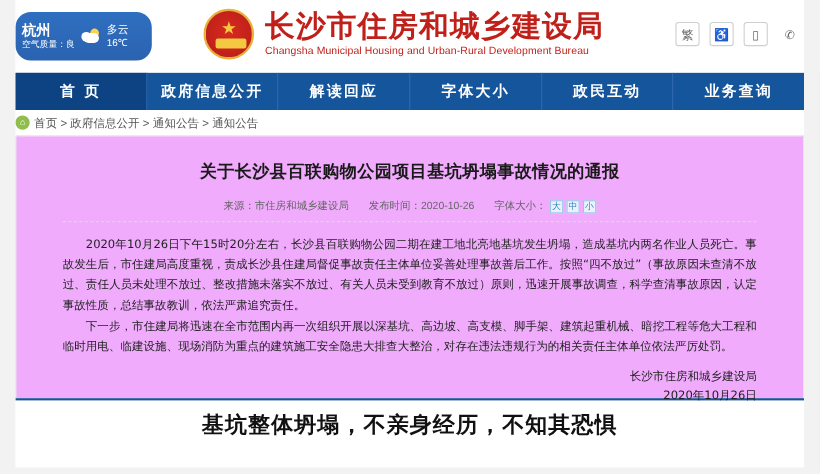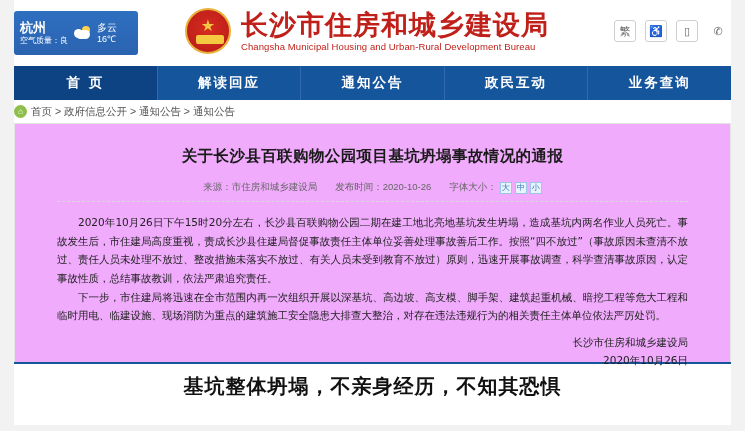--- a/index.html
+++ b/index.html
@@ -16,21 +16,21 @@
     height: 66px;
     background: #ffffff;
     display: flex;
     align-items: center;
     padding: 0 14px;
     position: relative;
   }
   .weather {
     width: 124px; height: 44px;
     background: linear-gradient(180deg,#2f6fc0,#2a63b0);
-    border-radius: 3px;
+    border-radius: 14px;
     display: flex; align-items: center;
     color: #fff; font-size: 9px;
     padding: 0 6px;
     position: relative;
   }
   .weather-city { font-size: 13px; font-weight: bold; line-height: 14px; }
   .weather-aq { font-size: 8px; line-height: 11px; white-space: nowrap; }
   .weather-left { width: 52px; }
   .weather-right { display: flex; align-items: center; gap: 3px; }
   .cloud-icon { width: 22px; height: 14px; position: relative; }
@@ -211,22 +211,23 @@
     <div class="header-icons">
       <div class="hicon">繁</div>
       <div class="hicon">♿</div>
       <div class="hicon">▯</div>
       <div class="hicon noborder">✆</div>
     </div>
   </div>
 
   <div class="nav">
     <div class="nav-item active">首 页</div>
+    <div class="nav-item">政府信息公开</div>
     <div class="nav-item">解读回应</div>
-    <div class="nav-item">通知公告</div>
+    <div class="nav-item">字体大小</div>
     <div class="nav-item">政民互动</div>
     <div class="nav-item">业务查询</div>
   </div>
 
   <div class="crumb">
     <span class="home-icon">⌂</span>
     <span>首页 &gt; 政府信息公开 &gt; 通知公告 &gt; 通知公告</span>
   </div>
 
   <div class="article">

